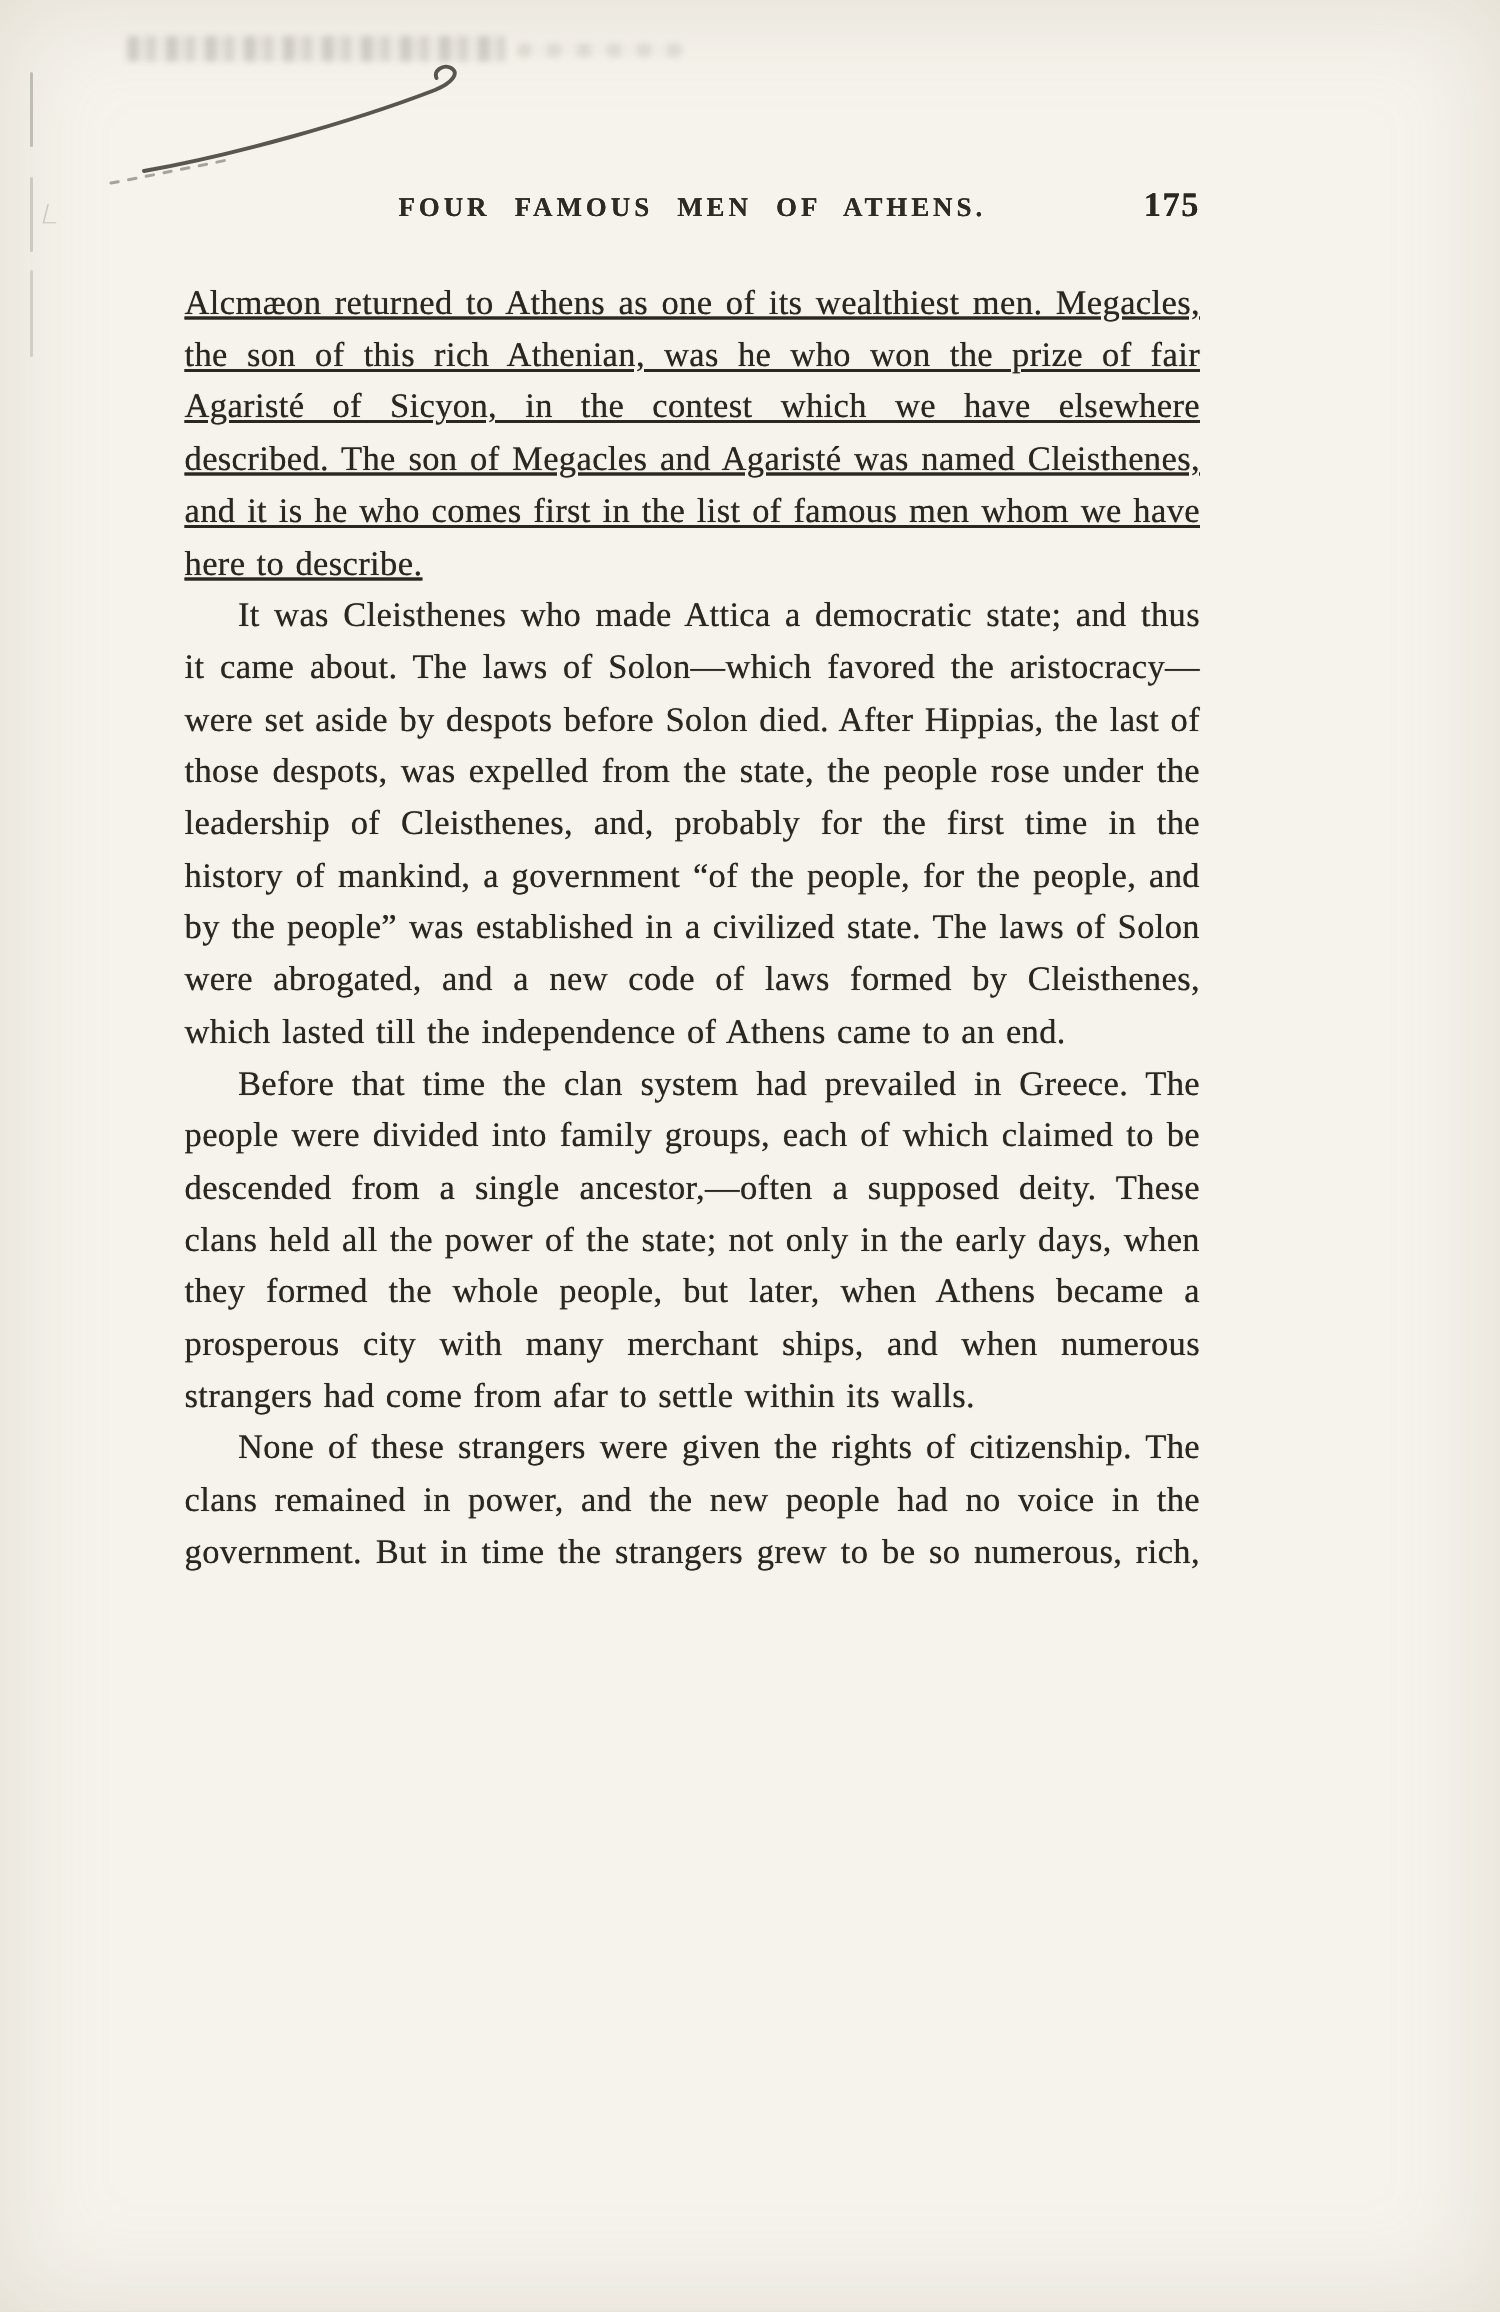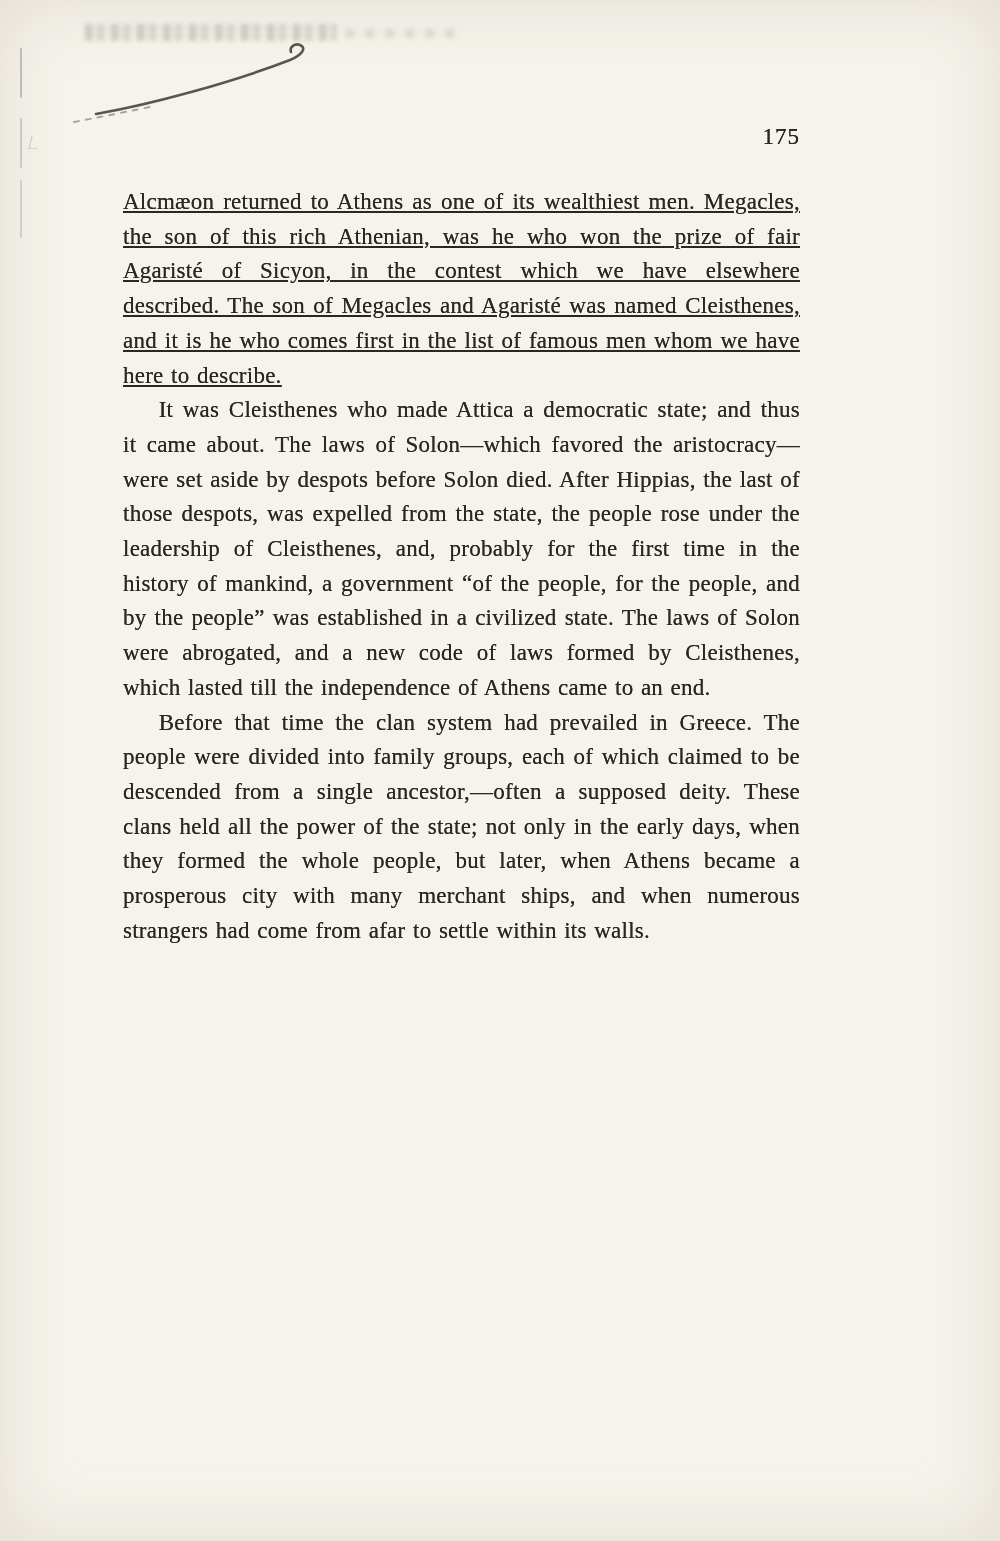--- a/index.html
+++ b/index.html
@@ -88,21 +88,21 @@
     font-weight: bold;
     font-size: 18px;
     letter-spacing: 2.6px;
     word-spacing: 9px;
     color: #2e2b25;
     text-shadow: 0 0 0.4px currentColor;
   }
   .page-number {
     position: absolute;
     right: 0; top: -4px;
-    font-weight: normal;
+    font-weight: bold;
     font-size: 23px;
     letter-spacing: 1px;
     text-shadow: 0 0 0.4px currentColor;
   }
   .body-text {
     margin-top: 31px;
     font-size: 23px;
     line-height: 34.7px;
     text-align: justify;
     letter-spacing: 0.25px;
@@ -126,23 +126,25 @@
     <path d="M 16 104 C 38 100, 62 95, 92 89" fill="none" stroke="rgba(70,66,60,0.45)" stroke-width="2" stroke-dasharray="5 7" stroke-linecap="round"></path>
   </svg>
   <div class="edge-mark m1"></div>
   <div class="edge-mark m2"></div>
   <div class="edge-mark m3"></div>
   <div class="edge-tick"></div>
 
   <div class="text-column">
 
     <div class="page-header">
+      <span class="running-title">FOUR FAMOUS MEN OF ATHENS.</span>
       <span class="page-number">175</span>
     </div>
 
     <div class="body-text">
       <p class="no-indent">Alcmæon returned to Athens as one of its wealthiest men. Megacles, the son of this rich Athenian, was he who won the prize of fair Agaristé of Sicyon, in the contest which we have elsewhere described. The son of Megacles and Agaristé was named Cleisthenes, and it is he who comes first in the list of famous men whom we have here to describe.</p>
       <p>It was Cleisthenes who made Attica a democratic state; and thus it came about. The laws of Solon—which favored the aristocracy—were set aside by despots before Solon died. After Hippias, the last of those despots, was expelled from the state, the people rose under the leadership of Cleisthenes, and, probably for the first time in the history of mankind, a government “of the people, for the people, and by the people” was established in a civilized state. The laws of Solon were abrogated, and a new code of laws formed by Cleisthenes, which lasted till the independence of Athens came to an end.</p>
       <p>Before that time the clan system had prevailed in Greece. The people were divided into family groups, each of which claimed to be descended from a single ancestor,—often a supposed deity. These clans held all the power of the state; not only in the early days, when they formed the whole people, but later, when Athens became a prosperous city with many merchant ships, and when numerous strangers had come from afar to settle within its walls.</p>
+      <p class="continued">None of these strangers were given the rights of citizenship. The clans remained in power, and the new people had no voice in the government. But in time the strangers grew to be so numerous, rich,</p>
     </div>
 
   </div>
 </div>
 
 </body></html>

